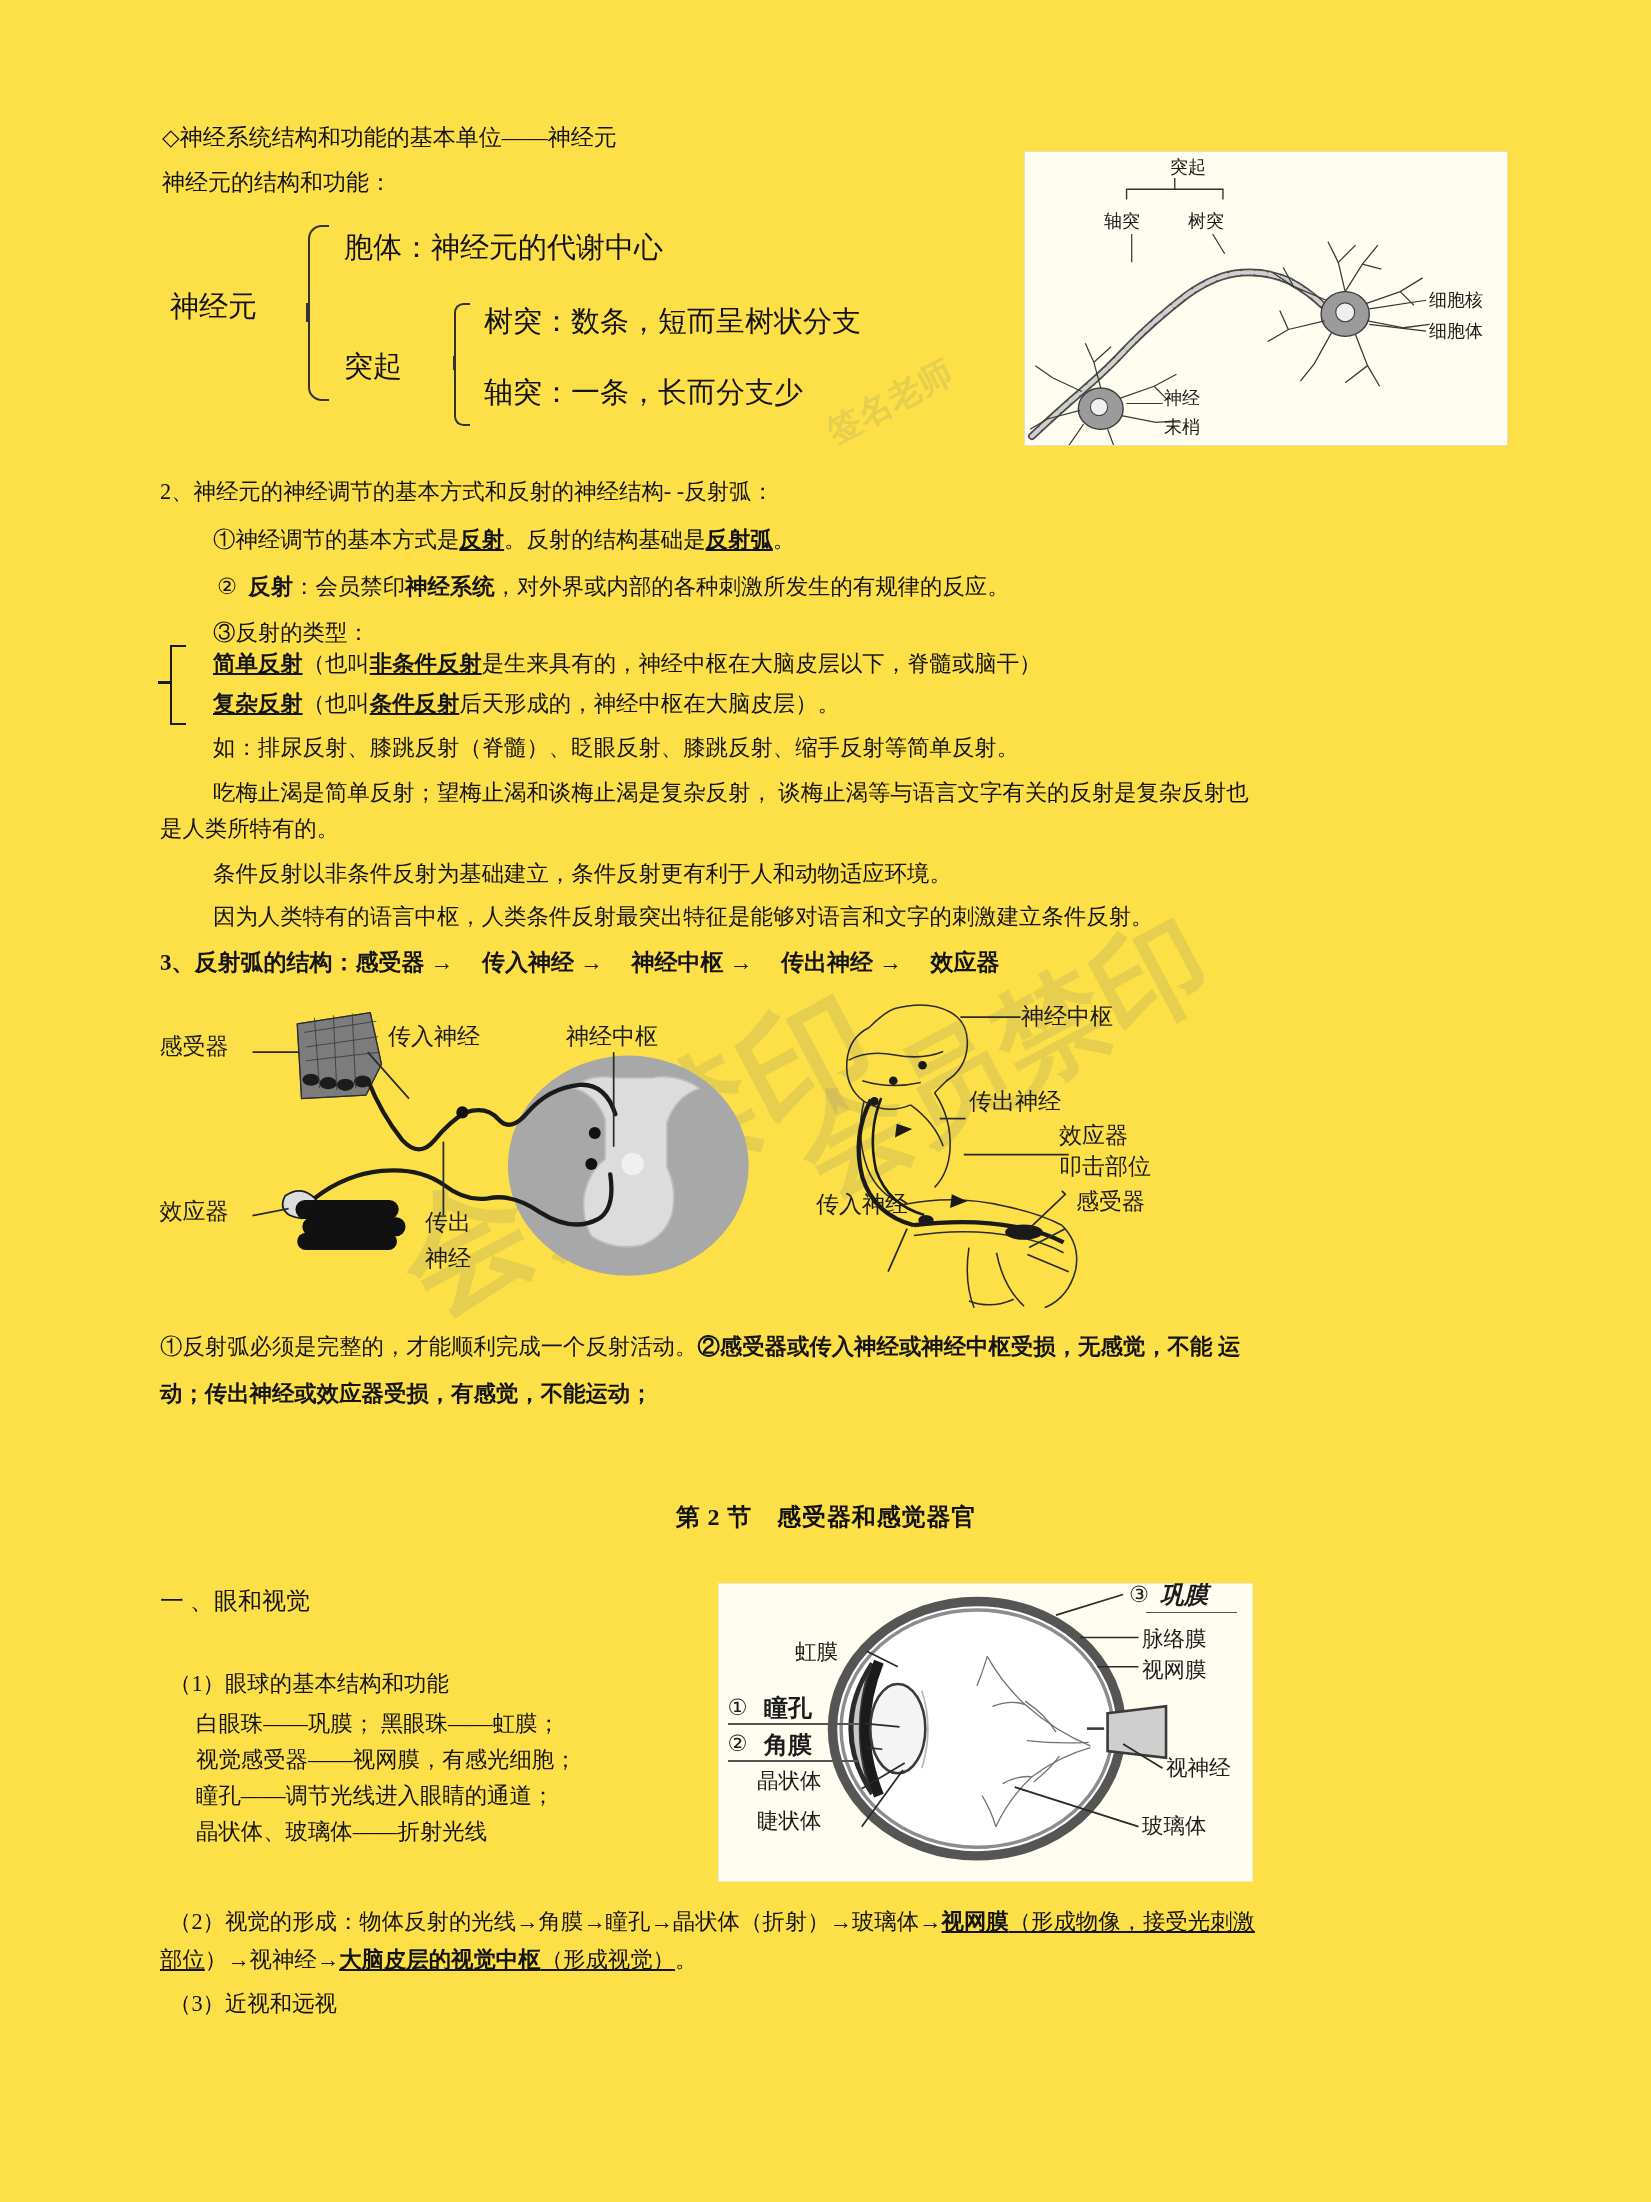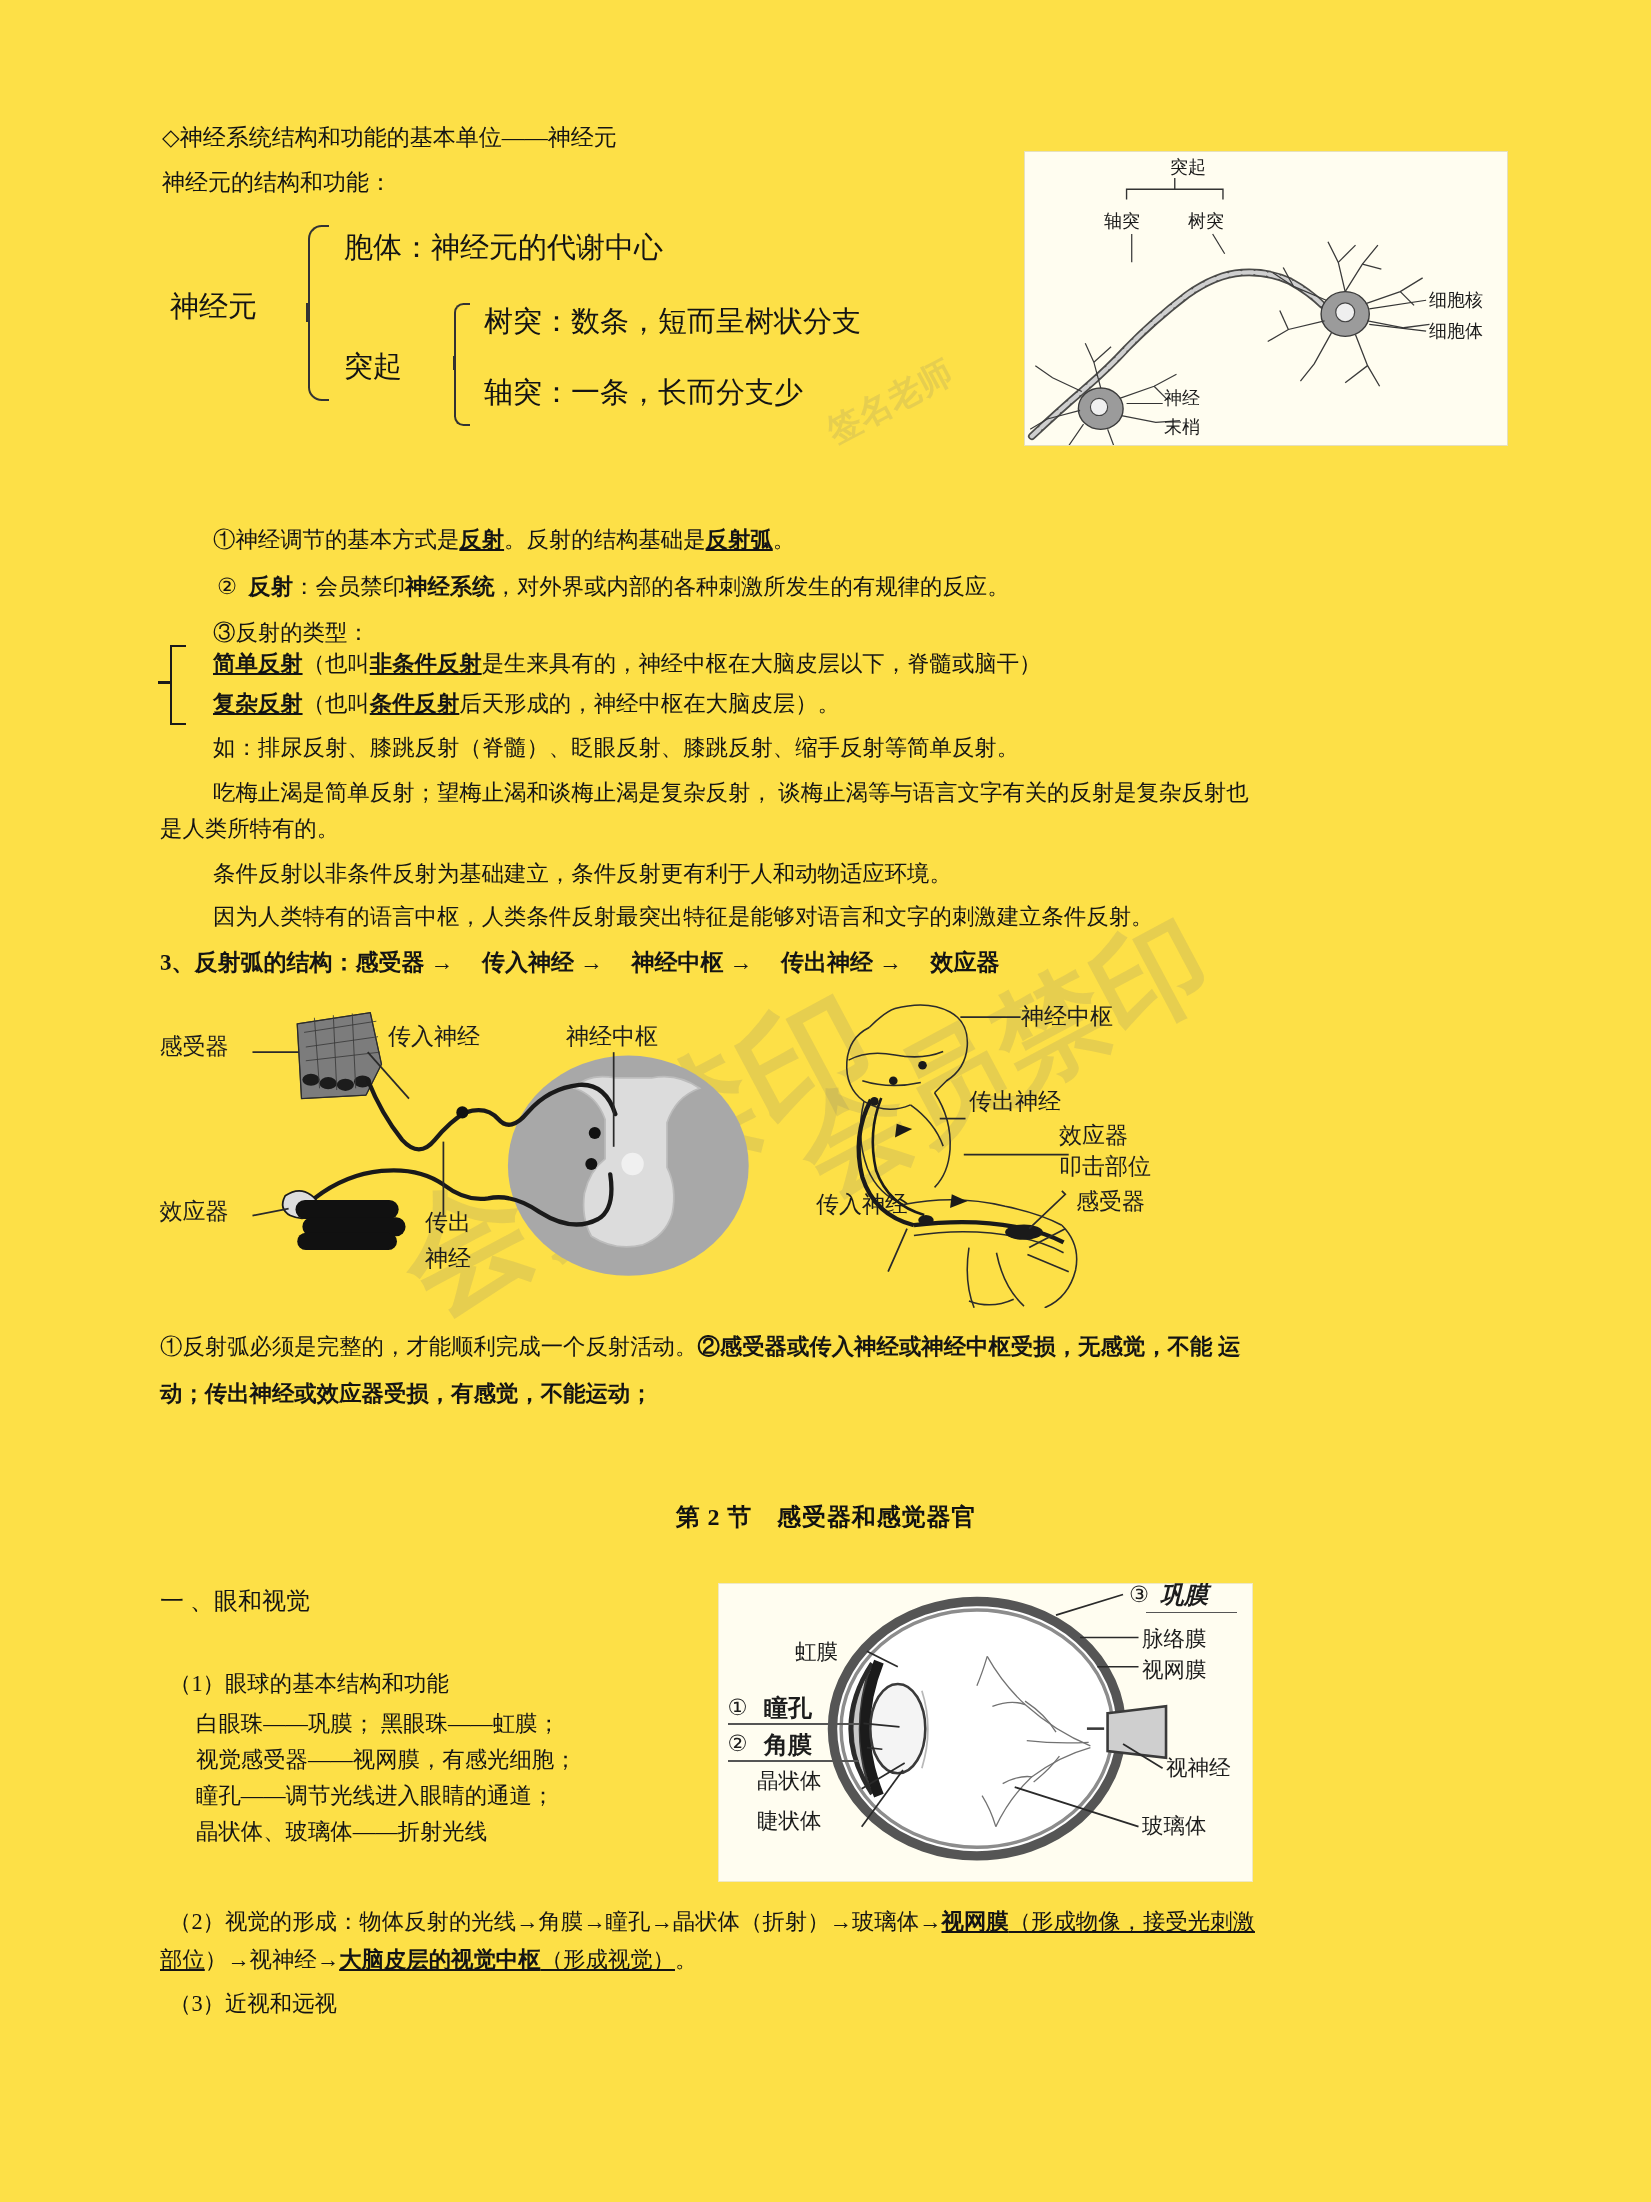--- a/index.html
+++ b/index.html
@@ -196,20 +196,21 @@
     <div class="fig-label" style="left:79px; top:57px; font-size:18px;">轴突</div>
     <div class="fig-label" style="left:163px; top:57px; font-size:18px;">树突</div>
     <div class="fig-label" style="left:404px; top:136px; font-size:18px;">细胞核</div>
     <div class="fig-label" style="left:404px; top:167px; font-size:18px;">细胞体</div>
     <div class="fig-label" style="left:139px; top:234px; font-size:18px;">神经</div>
     <div class="fig-label" style="left:139px; top:263px; font-size:18px;">末梢</div>
   </div>
 
   <div class="watermark" style="left:822px; top:379px; font-size:34px;">签名老师</div>
 
+  <div class="abs t" style="left:160px; top:475px; font-size:22.4px;">2、神经元的神经调节的基本方式和反射的神经结构- -反射弧：</div>
 
   <div class="abs t" style="left:213px; top:523px; font-size:22.4px;">
     <span>①神经调节的基本方式是</span><span class="bu">反射</span><span>。反射的结构基础是</span><span class="bu">反射弧</span><span>。</span>
   </div>
 
   <div class="abs t" style="left:217px; top:570px; font-size:22.4px;">
     <span>②</span><span>&nbsp;&nbsp;</span><span class="b">反射</span><span>：会员禁印</span><span class="b">神经系统</span><span>，对外界或内部的各种刺激所发生的有规律的反应。</span>
   </div>
 
   <div class="abs t" style="left:213px; top:616px; font-size:22.4px;">③反射的类型：</div>

